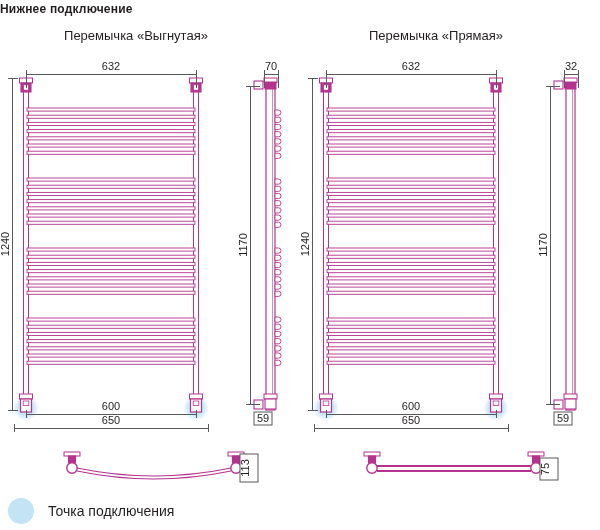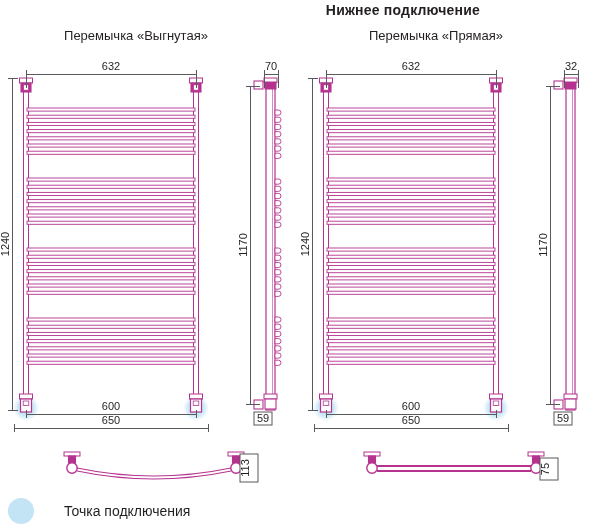--- a/index.html
+++ b/index.html
@@ -7,30 +7,30 @@
     width:600px;height:530px;
     background:#ffffff;
     font-family:"Liberation Sans", sans-serif;
     color:#231f20;
     position:relative;
     overflow:hidden;
   }
   #stage{position:absolute;left:0;top:0;width:600px;height:530px;}
   .ttl{
     position:absolute;left:0;top:2px;width:480px;
-    text-align:right;font-size:14px;font-weight:bold;letter-spacing:.2px;
+    text-align:left;font-size:12px;font-weight:bold;letter-spacing:.2px;
   }
   .sub{
     position:absolute;top:28px;font-size:13px;text-align:center;white-space:nowrap;
   }
   .sub.l{left:0;width:272px;}
   .sub.r{left:300px;width:272px;}
   .legend{
     position:absolute;left:8px;top:498px;
-    display:flex;align-items:center;gap:30px;
+    display:flex;align-items:center;gap:14px;
   }
   .legend .dot{
     width:26px;height:26px;border-radius:50%;
     background:#c3e4f5;
   }
   .legend .lbl{font-size:14px;}
   svg{position:absolute;left:0;top:0;}
   text{font-family:"Liberation Sans", sans-serif;fill:#231f20;}
 </style>
 </head>

